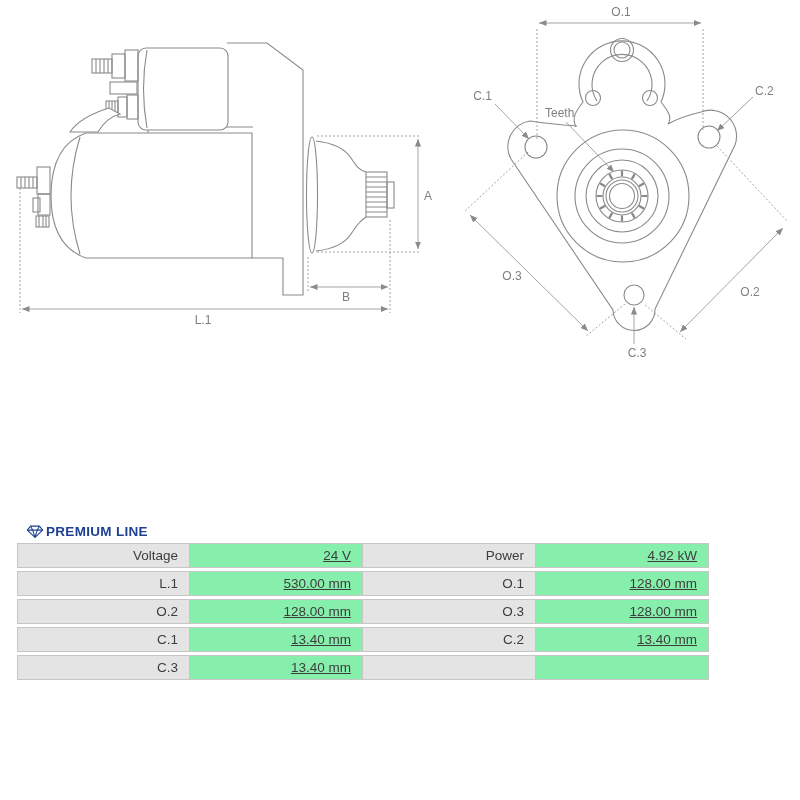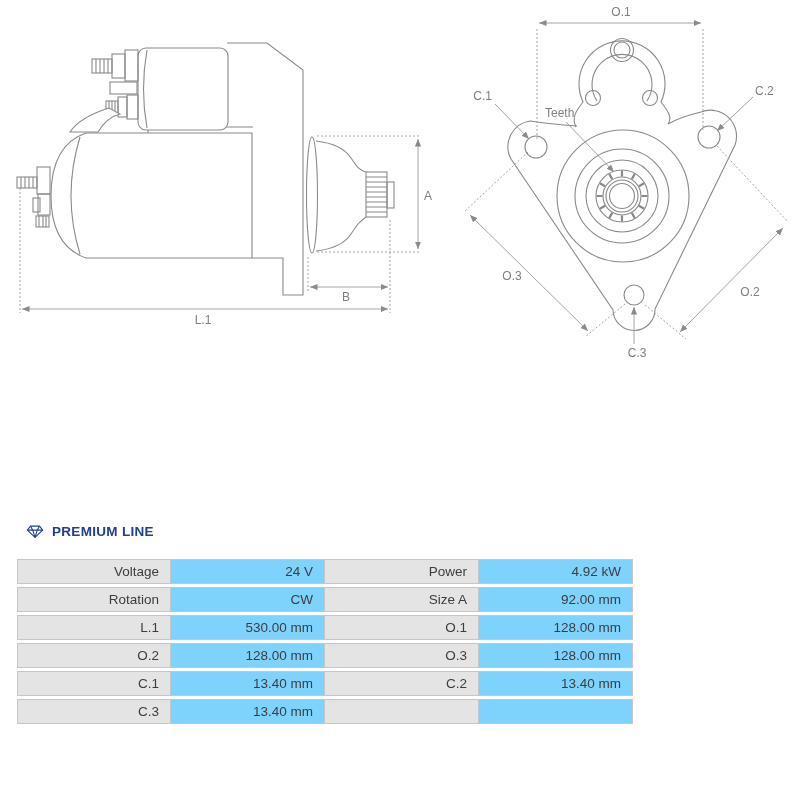--- a/index.html
+++ b/index.html
@@ -1,28 +1,28 @@
 <!DOCTYPE html>
 <html><head>
 <meta charset="utf-8">
 <style>
   html,body{margin:0;padding:0;background:#fff;}
   .page{position:relative;width:800px;height:800px;background:#ffffff;overflow:hidden;
         font-family:"Liberation Sans",sans-serif;}
   svg.drawing{position:absolute;left:0;top:0;}
   .dwg-label{fill:#7f7f7f;font-family:"Liberation Sans",sans-serif;font-size:12px;}
-  .brand{position:absolute;left:26px;top:524px;display:flex;align-items:center;gap:8px;}
+  .brand{position:absolute;left:26px;top:524px;display:flex;align-items:center;gap:2px;}
   .brand-label{font-size:13.5px;font-weight:bold;color:#1e3f92;letter-spacing:.3px;}
-  table.spec{position:absolute;left:17px;top:556px;width:616px;
+  table.spec{position:absolute;left:17px;top:540px;width:692px;
              border-collapse:separate;border-spacing:0 3px;table-layout:fixed;}
   .spec td{border:1px solid #c6c6c6;font-size:13.5px;color:#3d3d3d;text-align:right;
            vertical-align:top;padding:3px 11px 3px 8px;line-height:17px;}
   .spec td + td{border-left:none;}
   .spec .lbl{background:#e4e4e4;}
-  .spec .val{background:#7dd3fc;}
+  .spec .val{background:#86efac;text-decoration:underline;}
 </style>
 </head>
 <body>
 
 <div class="page">
 
   <svg class="drawing" width="800" height="400" viewBox="0 0 800 400">
     <defs>
       <marker id="aE" viewBox="0 0 8 8" refX="7.5" refY="4" markerWidth="8" markerHeight="8" orient="auto-start-reverse" markerUnits="userSpaceOnUse">
         <path d="M0,0.9 L7.5,4 L0,7.1 Z" fill="#8a8a8a"></path>
@@ -148,26 +148,20 @@
 
   <table class="spec">
     <tbody>
         <tr>
       <td class="lbl">Voltage</td>
       <td class="val">24 V</td>
       <td class="lbl">Power</td>
       <td class="val">4.92 kW</td>
     </tr>
     <tr>
-      <td class="lbl">Rotation</td>
-      <td class="val">CW</td>
-      <td class="lbl">Size A</td>
-      <td class="val">92.00 mm</td>
-    </tr>
-    <tr>
       <td class="lbl">L.1</td>
       <td class="val">530.00 mm</td>
       <td class="lbl">O.1</td>
       <td class="val">128.00 mm</td>
     </tr>
     <tr>
       <td class="lbl">O.2</td>
       <td class="val">128.00 mm</td>
       <td class="lbl">O.3</td>
       <td class="val">128.00 mm</td>

